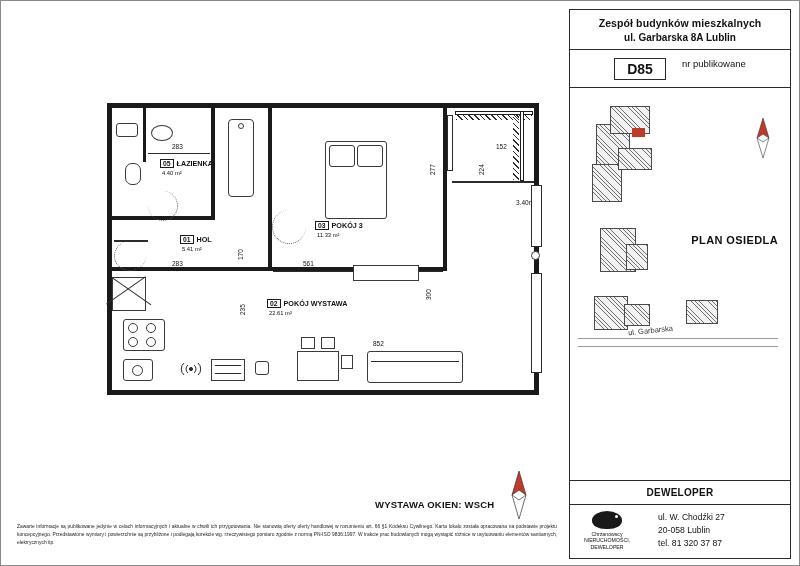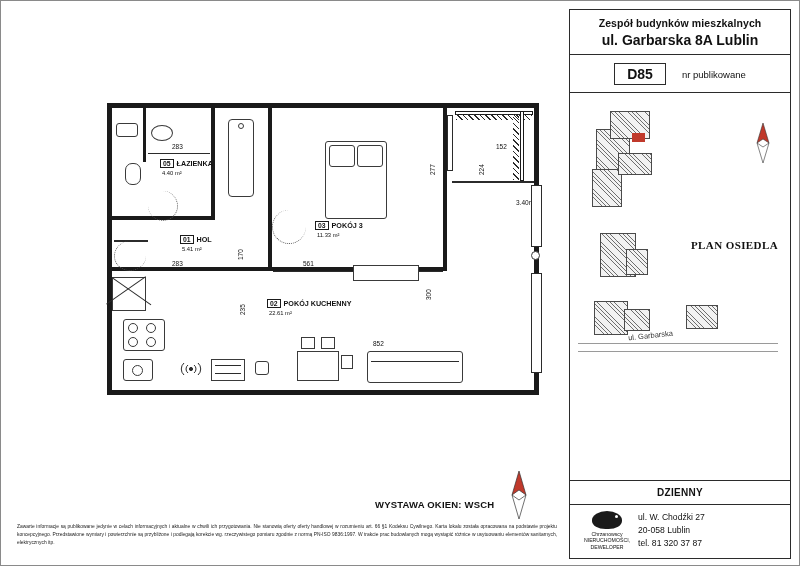--- a/index.html
+++ b/index.html
@@ -17,37 +17,37 @@
   
   .right-panel {
     position:absolute; left:568px; top:8px; width:222px; height:550px;
     border:1px solid #2b2b2b;
     display:flex; flex-direction:column;
   }
   .rp-row { border-bottom:1px solid #2b2b2b; text-align:center; }
   .rp-row:last-child { border-bottom:none; }
   .rp-title { padding:7px 4px 6px; }
   .rp-title .l1 { font-size:10.5px; font-weight:bold; letter-spacing:.1px; }
-  .rp-title .l2 { font-size:14px; font-weight:bold; margin-top:3px; }
+  .rp-title .l2 { font-size:10px; font-weight:bold; margin-top:3px; }
   .rp-area { padding:8px 4px 9px; font-size:19px; font-weight:bold; }
   .rp-rooms { padding:7px 4px; font-size:10.5px; font-weight:bold; }
   .rp-flat { padding:8px 4px 7px; }
-  .rp-flat-line { display:flex; align-items:center; justify-content:center; gap:16px; }
+  .rp-flat-line { display:flex; justify-content:center; gap:16px; }
   .rp-flat-box {
     border:1px solid #2b2b2b; padding:2px 12px; font-size:14px; font-weight:bold;
   }
   .rp-flat-label { font-size:9.5px; }
   .rp-floor { font-size:10px; margin-top:7px; }
   .rp-plan { flex:1; position:relative; }
   .rp-plan-label {
-    position:absolute; right:12px; top:146px; font-size:11px; font-weight:bold; letter-spacing:.4px;font-family:Liberation Serif, serif;
+    position:absolute; right:12px; top:146px; font-size:11px; font-weight:bold; letter-spacing:.4px;
   }
   .rp-investor-head { padding:6px 4px; font-size:10px; font-weight:bold; letter-spacing:.3px; }
   .rp-investor-body {
-    display:flex; align-items:center; padding:6px 6px 8px; gap:0;
+    display:flex; align-items:center; padding:6px 6px 8px; gap:20px;
   }
   .inv-logo { width:62px; text-align:center; font-size:5.2px; line-height:1.25; }
   .inv-logo .mark {
     width:30px; height:18px; margin:0 auto 2px; border-radius:50% 50% 45% 45%;
     background:#1a1a1a;
     position:relative;
   }
   .inv-logo .mark:after{
     content:""; position:absolute; right:4px; top:4px; width:3px; height:3px;
     background:#fff; border-radius:50%;
@@ -193,21 +193,21 @@
 
     <div class="furn furn-r" style="left:310px; top:126px; width:62px; height:78px;"></div>
     <div class="furn furn-r" style="left:314px; top:130px; width:26px; height:22px;"></div>
     <div class="furn furn-r" style="left:342px; top:130px; width:26px; height:22px;"></div>
     <div class="room-tag" style="left:300px; top:206px;">
       <span class="room-num">03</span><span class="room-name">POKÓJ 3</span>
       <span class="room-area" style="margin-left:2px;">11.33 m²</span>
     </div>
 
     <div class="room-tag" style="left:252px; top:284px;">
-      <span class="room-num">02</span><span class="room-name">POKÓJ KUCHENNY</span>
+      <span class="room-num">02</span><span class="room-name">POKÓJ WYSTAWA</span>
       <span class="room-area" style="margin-left:2px;">22.61 m²</span>
     </div>
 
     <div class="furn" style="left:338px; top:250px; width:66px; height:16px;"></div>
 
     <div class="furn furn-r" style="left:352px; top:336px; width:96px; height:32px;"></div>
     <div class="thin" style="left:356px; top:346px; width:88px; height:1px;"></div>
 
     <div class="furn" style="left:282px; top:336px; width:42px; height:30px;"></div>
     <div class="furn" style="left:286px; top:322px; width:14px; height:12px;"></div>
@@ -278,21 +278,21 @@
 
         <svg class="compass-mini" viewBox="0 0 22 44">
           <polygon points="11,2 17,22 11,18 5,22" fill="#c0392b" stroke="#333" stroke-width="0.6"></polygon>
           <polygon points="11,42 5,22 11,26 17,22" fill="#ffffff" stroke="#333" stroke-width="0.6"></polygon>
         </svg>
 
         <div class="rp-plan-label">PLAN OSIEDLA</div>
       </div>
     </div>
 
-    <div class="rp-row rp-investor-head">DZIENNY</div>
+    <div class="rp-row rp-investor-head">DEWELOPER</div>
     <div class="rp-row rp-investor-body">
       <div class="inv-logo">
         <div class="mark"></div>
         <div>Chrzanowscy</div>
         <div>NIERUCHOMOŚCI, DEWELOPER</div>
       </div>
       <div class="inv-addr">
         <div>ul. W. Chodźki 27</div>
         <div>20-058 Lublin</div>
         <div>tel. 81 320 37 87</div>

